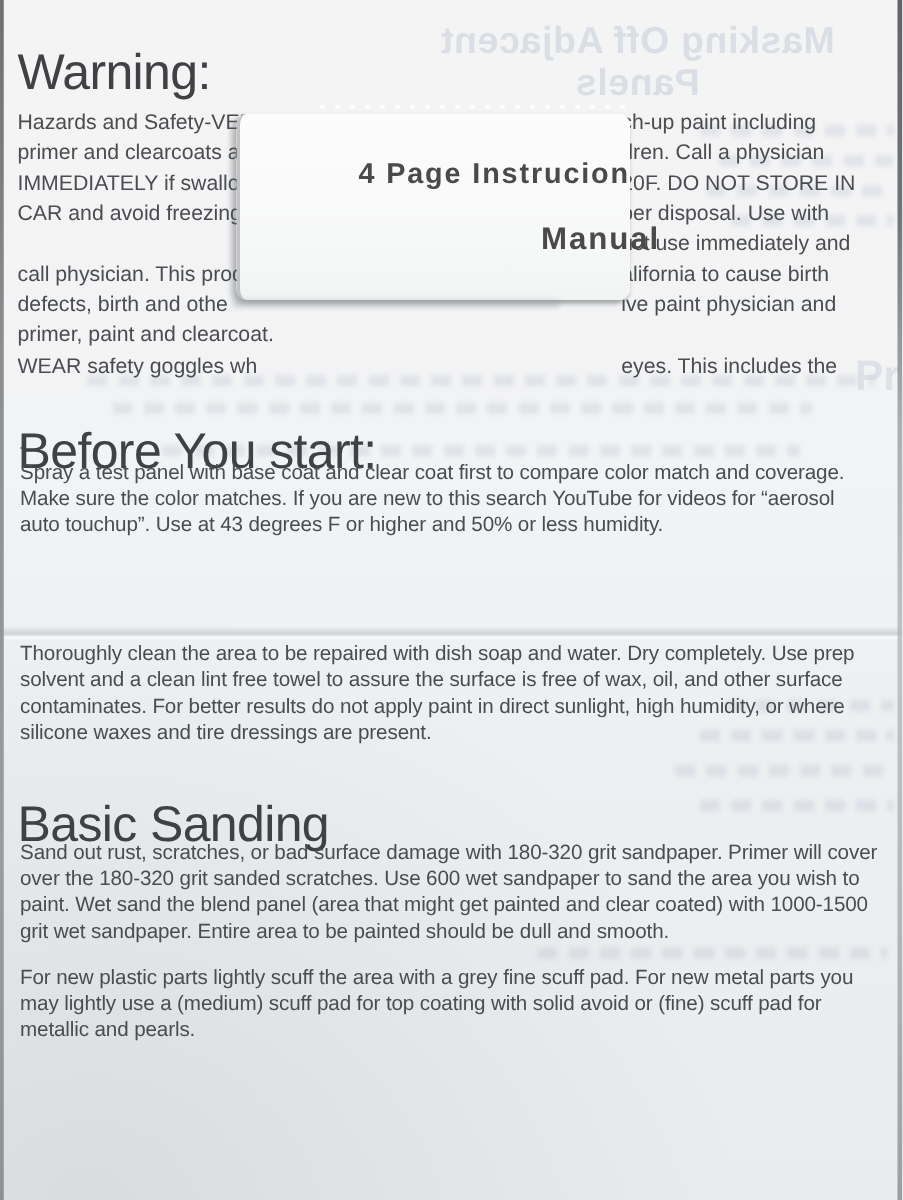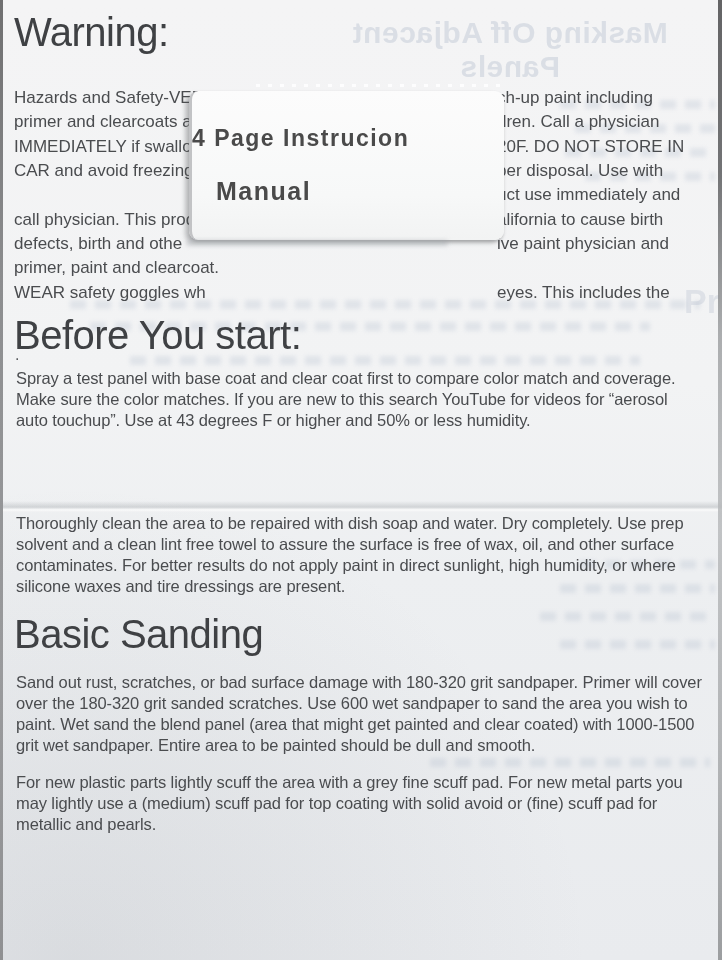--- a/index.html
+++ b/index.html
@@ -24,40 +24,40 @@
   
   .bleed{position:absolute;color:#c6cdd8;opacity:.55;filter:blur(.6px);}
   .bleed-mirror{transform:scaleX(-1);}
   .bleed-heading{top:16px;left:300px;width:420px;font-size:30px;font-weight:700;
     text-align:center;letter-spacing:.5px;}
   .bleed-frag{top:282px;left:684px;font-size:34px;font-weight:700;opacity:.45;}
   .bleed-stripe{position:absolute;height:9px;filter:blur(2px);opacity:.45;
     background:repeating-linear-gradient(90deg,rgba(168,180,198,.55) 0 16px,rgba(0,0,0,0) 16px 25px);}
   
   .h{position:absolute;left:14px;color:#3f4144;font-size:40px;font-weight:400;
-    letter-spacing:-.5px;white-space:nowrap;}
+    letter-spacing:-.5px;white-space:nowrap;margin-top:26px;}
   
   #warn-rows{position:absolute;left:14px;top:84px;width:706px;height:222px;}
   .warn-row{position:absolute;left:0;width:706px;height:24px;font-size:17px;
     line-height:24px;white-space:nowrap;overflow:hidden;}
   .warn-row .frag-r{position:absolute;left:483px;top:0;}
   .warn-row:nth-child(1){top:2px}.warn-row:nth-child(2){top:26px}
   .warn-row:nth-child(3){top:51px}.warn-row:nth-child(4){top:75px}
   .warn-row:nth-child(5){top:99px}.warn-row:nth-child(6){top:124px}
   .warn-row:nth-child(7){top:148px}.warn-row:nth-child(8){top:172px}
   .warn-row:nth-child(9){top:197px}
   
   .body{position:absolute;left:16px;width:700px;font-size:16.5px;line-height:21px;
     letter-spacing:-.1px;white-space:pre-line;color:#4a4c4f;}
   
   #sticker{position:absolute;left:189px;top:91px;width:312px;height:149px;
     background:linear-gradient(180deg,#fcfcfc,#f7f8f8 70%,#f2f3f3);
     border-radius:9px;border-left:3px solid #c2c3c5;
     box-shadow:-4px 3px 4px rgba(90,92,95,.35),0 2px 3px rgba(90,92,95,.25);
-    text-align:left;color:#4a4a4a;font-weight:700;}
+    text-align:right;color:#4a4a4a;font-weight:700;}
   #sticker .l1{position:absolute;top:34px;left:0;width:100%;font-size:23px;letter-spacing:1.5px;}
   #sticker .l2{position:absolute;top:86px;left:0;width:100%;font-size:25px;letter-spacing:1.5px;padding-left:24px;}
   .perforation{position:absolute;left:256px;top:84px;width:246px;height:3px;opacity:.9;
     background:repeating-linear-gradient(90deg,#ffffff 0 4px,rgba(0,0,0,0) 4px 12px);
     filter:blur(.4px);}
   .sticker-smudge{position:absolute;left:186px;top:240px;width:262px;height:6px;
     background:rgba(150,155,160,.35);filter:blur(2px);border-radius:3px;}
   
   .sheet-edge{position:absolute;left:0;top:501px;width:722px;height:11px;
     background:linear-gradient(180deg,rgba(0,0,0,0) 0%,rgba(130,136,142,.28) 55%,rgba(255,255,255,.7) 80%,rgba(0,0,0,0) 100%);}

